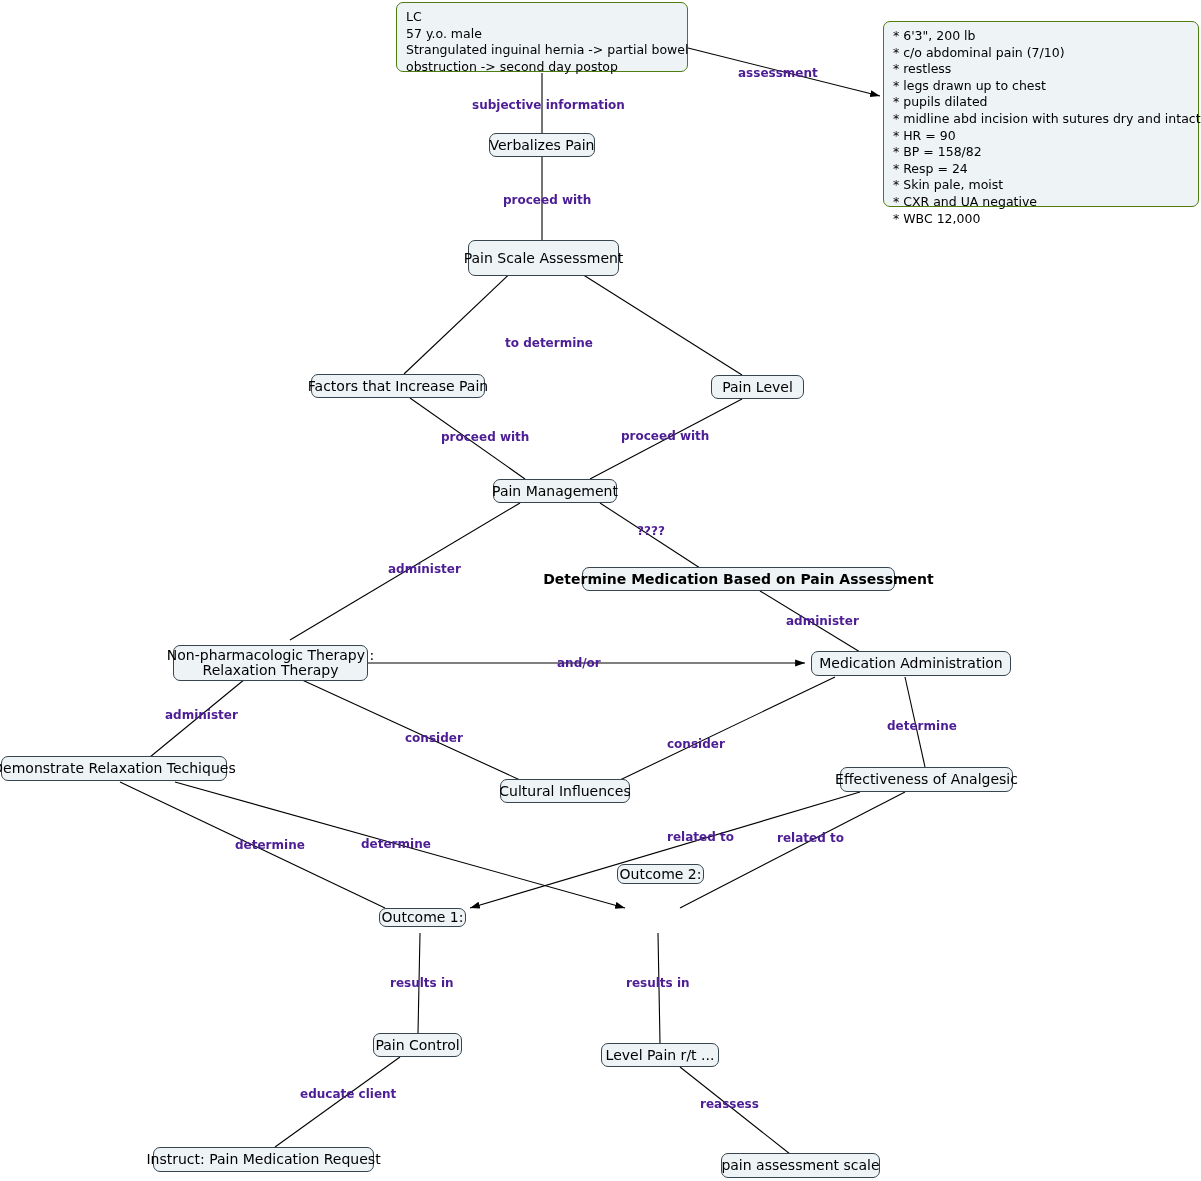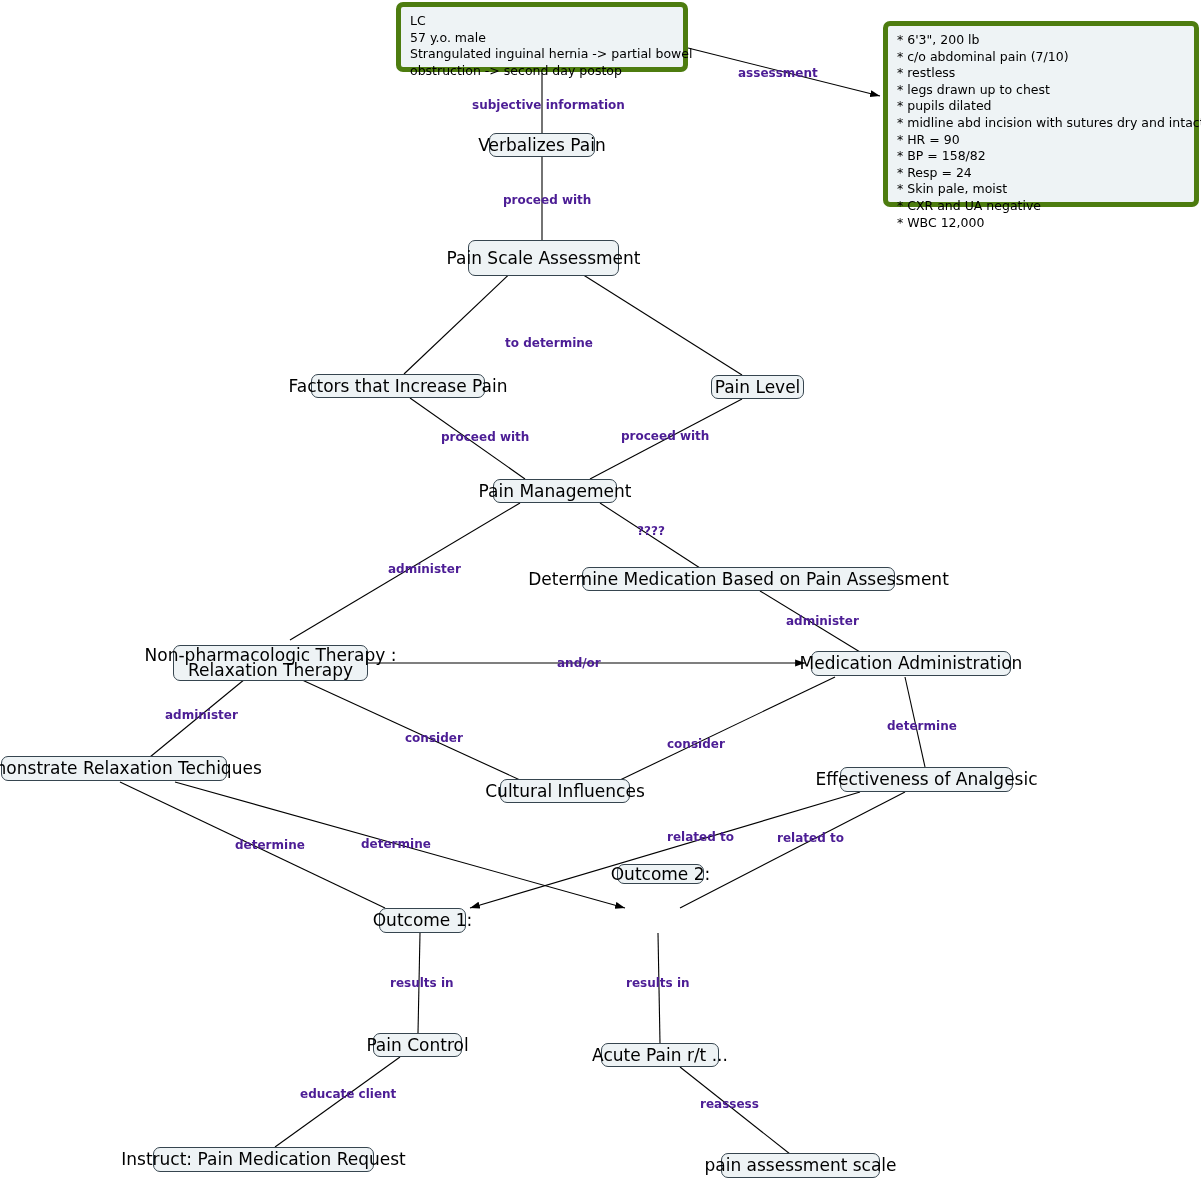--- a/index.html
+++ b/index.html
@@ -23,21 +23,21 @@
     height: 1181px;
     pointer-events: none;
   }
   .node {
     position: absolute;
     box-sizing: border-box;
     background: #eef3f5;
     border: 1px solid #36454f;
     border-radius: 7px;
     color: #000000;
-    font-size: 17px;
+    font-size: 14px;
     line-height: 15px;
     padding: 4px 8px;
     text-align: center;
     white-space: pre;
     display: flex;
     align-items: center;
     justify-content: center;
   }
   .edge-label {
     position: absolute;
@@ -45,21 +45,21 @@
     line-height: 14px;
     color: #4c1d95;
     background: transparent;
     white-space: pre;
     font-weight: bold;
   }
   .panel {
     position: absolute;
     box-sizing: border-box;
     background: #eef3f5;
-    border: 5px solid #4d7c0f;
+    border: 1px solid #4d7c0f;
     border-radius: 7px;
     color: #000000;
     font-size: 12.5px;
     line-height: 16.6px;
     padding: 6px 9px;
     text-align: left;
     white-space: pre;
   }
 </style>
 </head>
@@ -138,31 +138,31 @@
 * Resp = 24
 * Skin pale, moist
 * CXR and UA negative
 * WBC 12,000</div>
 
   <div class="node" style="left:489px; top:133px; width:106px; height:24px;">Verbalizes Pain</div>
   <div class="node" style="left:468px; top:240px; width:151px; height:36px;">Pain Scale Assessment</div>
   <div class="node" style="left:311px; top:374px; width:174px; height:24px;">Factors that Increase Pain</div>
   <div class="node" style="left:711px; top:375px; width:93px; height:24px;">Pain Level</div>
   <div class="node" style="left:493px; top:479px; width:124px; height:24px;">Pain Management</div>
-  <div class="node" style="left:582px; top:567px; width:313px; height:24px;">Determine Medication Based on Pain Assessment</div>
+  <div class="node" style="left:582px; top:567px; width:313px; height:24px;font-weight:bold;">Determine Medication Based on Pain Assessment</div>
   <div class="node" style="left:173px; top:645px; width:195px; height:36px;">Non-pharmacologic Therapy :
 Relaxation Therapy</div>
   <div class="node" style="left:811px; top:651px; width:200px; height:25px;">Medication Administration</div>
   <div class="node" style="left:1px; top:756px; width:226px; height:25px;">Demonstrate Relaxation Techiques</div>
   <div class="node" style="left:500px; top:779px; width:130px; height:24px;text-align:right;">Cultural Influences</div>
   <div class="node" style="left:840px; top:767px; width:173px; height:25px;">Effectiveness of Analgesic</div>
-  <div class="node" style="left:379px; top:908px; width:87px; height:25px;">Outcome 1:</div>
+  <div class="node" style="left:379px; top:908px; width:87px; height:19px;">Outcome 1:</div>
   <div class="node" style="left:617px; top:864px; width:87px; height:20px;">Outcome 2:</div>
   <div class="node" style="left:373px; top:1033px; width:89px; height:24px;">Pain Control</div>
-  <div class="node" style="left:601px; top:1043px; width:118px; height:24px;">Acute Pain r/t ...</div>
+  <div class="node" style="left:601px; top:1043px; width:118px; height:24px;">Level Pain r/t ...</div>
   <div class="node" style="left:153px; top:1147px; width:221px; height:25px;">Instruct: Pain Medication Request</div>
   <div class="node" style="left:721px; top:1153px; width:159px; height:25px;">pain assessment scale</div>
 
   <div class="edge-label" style="left:738px; top:66px;">assessment</div>
   <div class="edge-label" style="left:472px; top:98px;">subjective information</div>
   <div class="edge-label" style="left:503px; top:193px;">proceed with</div>
   <div class="edge-label" style="left:505px; top:302px;margin-top:34px;">to determine</div>
   <div class="edge-label" style="left:441px; top:430px;">proceed with</div>
   <div class="edge-label" style="left:621px; top:429px;">proceed with</div>
   <div class="edge-label" style="left:637px; top:524px;">????</div>

